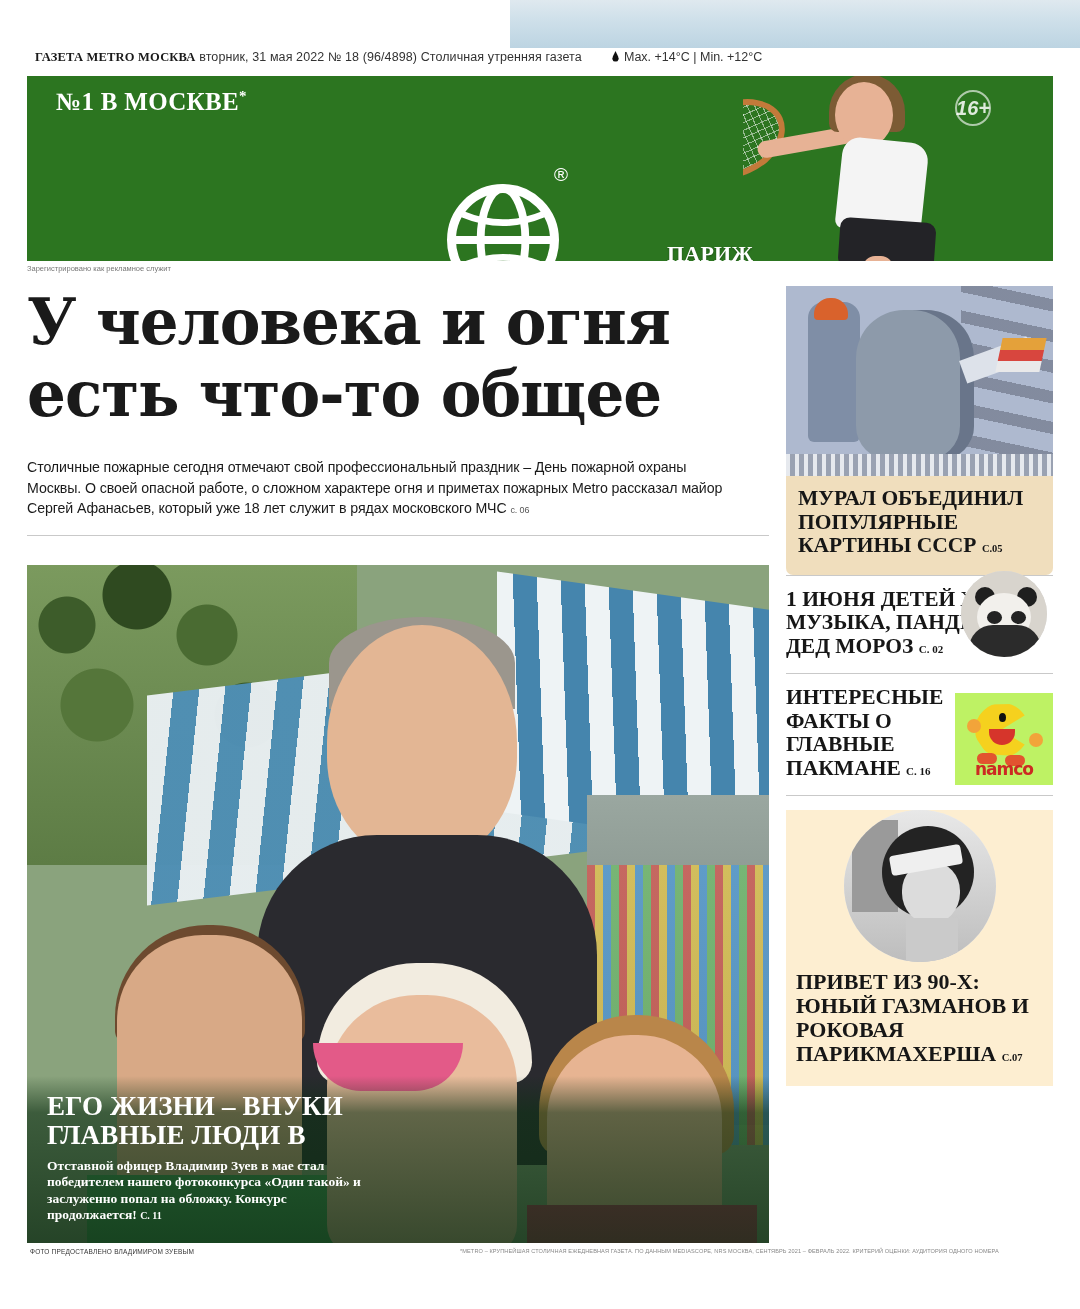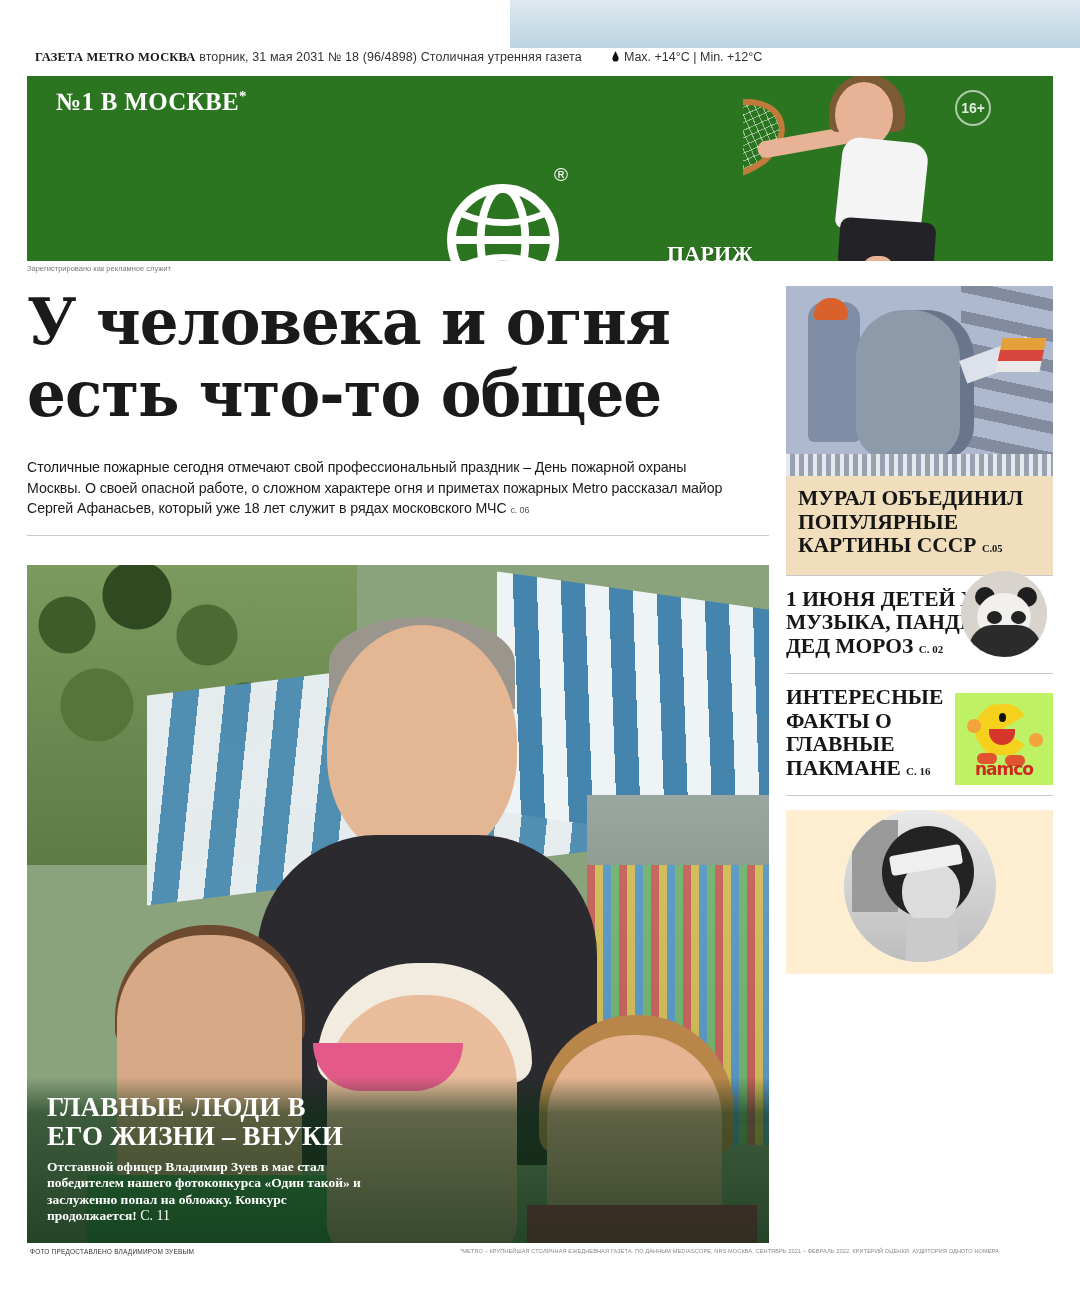--- a/index.html
+++ b/index.html
@@ -56,21 +56,21 @@
   }
   .globe{
     position:absolute; left:420px; top:108px; width:112px; height:112px;
   }
   .regmark{
     position:absolute; left:527px; top:88px; color:#fff; font-size:19px;
   }
   .badge16{
     position:absolute; right:62px; top:14px; width:36px; height:36px; border-radius:50%;
     border:2px solid rgba(255,255,255,.62); color:rgba(255,255,255,.85);
-    font-size:14px; font-weight:bold; display:flex; align-items:center; justify-content:center;
+    font-size:20px; font-weight:bold; display:flex; align-items:center; justify-content:center;font-style:italic;
   }
   .teaser-tennis{
     position:absolute; left:640px; top:166px; color:#fff;
     font-family:"Liberation Serif", serif; font-weight:bold; font-size:22px;
     line-height:23.5px; letter-spacing:.2px; text-shadow:0 1px 2px rgba(0,0,0,.35);
   }
   .regnote{
     position:absolute; left:27px; top:264px; font-size:7.5px; color:#777;
   }
 
@@ -98,27 +98,27 @@
     background:linear-gradient(180deg, rgba(10,40,15,0) 0%, rgba(13,48,20,.62) 22%, rgba(12,44,18,.80) 100%);
   }
   .cap-title{
     color:#fff; font-family:"Liberation Serif", serif; font-weight:bold;
     font-size:27px; line-height:29px; letter-spacing:.2px;
   }
   .cap-body{
     margin-top:8px; color:#fff; font-family:"Liberation Serif", serif; font-weight:bold;
     font-size:13.5px; line-height:16.6px; max-width:330px;
   }
-  .cap-body .pg{ font-weight:normal; font-size:14px; }
+  .cap-body .pg{ font-weight:bold; font-size:10px; }
 
   
   .rail{ position:absolute; left:786px; top:286px; width:267px; }
   .rail-divider{ width:100%; height:1px; background:#c9c9c9; }
 
-  .mural-card{ width:267px; background:#f0debd; }
+  .mural-card{ width:267px; background:#f0debd;border-radius:7px; }
   .mural-img{ width:267px; height:190px; overflow:hidden; background:#b9c3d6; position:relative; }
   .mural-text{
     padding:11px 12px 14px 12px; font-family:"Liberation Serif", serif; font-weight:bold;
     font-size:21.5px; line-height:23.5px; color:#161616;
   }
   .mural-text .pg{ font-size:10.5px; }
 
   .rail-item{ position:relative; padding:12px 0 12px 0; }
   .rail-title{
     font-family:"Liberation Serif", serif; font-weight:bold; font-size:21.5px;
@@ -354,21 +354,21 @@
 </style>
 </head>
 <body>
 
 <div class="page">
 
   <div class="topbar">
     <div class="topbar-photo-strip"></div>
     <div class="masthead-line">
       <span class="b">ГАЗЕТА METRO МОСКВА</span>
-      <span class="n">вторник, 31 мая 2031  № 18 (96/4898)  Столичная утренняя газета</span>
+      <span class="n">вторник, 31 мая 2022  № 18 (96/4898)  Столичная утренняя газета</span>
     </div>
     <div class="weather">
       <span class="drop"></span><span>Max. +14°C | Min. +12°C</span>
     </div>
   </div>
 
   <div class="mast">
 
     <div class="mast-tennis">
       <div class="tennis-bg"></div>
@@ -431,22 +431,22 @@
     <div class="kid1-shirt"></div>
     <div class="kid3-hair"></div>
     <div class="kid3"></div>
     <div class="kid3-shirt"></div>
     <div class="kid2-hat"></div>
     <div class="kid2"></div>
     <div class="kid2-hat-brim"></div>
 
     <div class="photo-caption">
       <div class="cap-title">
+        <div>ЕГО ЖИЗНИ – ВНУКИ</div>
         <div>ГЛАВНЫЕ ЛЮДИ В</div>
-        <div>ЕГО ЖИЗНИ – ВНУКИ</div>
       </div>
       <div class="cap-body">
         <span>Отставной офицер Владимир Зуев в мае стал победителем нашего фотоконкурса «Один такой» и заслуженно попал на обложку. Конкурс продолжается!</span>
         <span class="pg">С. 11</span>
       </div>
     </div>
   </div>
 
   <div class="rail">
 
@@ -508,20 +508,24 @@
 
     <div class="nineties-card">
       <div class="nineties-img">
         <div class="n90-sky"></div>
         <div class="n90-bld"></div>
         <div class="n90-hair"></div>
         <div class="n90-face"></div>
         <div class="n90-band"></div>
         <div class="n90-neck"></div>
       </div>
+      <div class="nineties-text">
+        <span>ПРИВЕТ ИЗ 90-Х: ЮНЫЙ ГАЗМАНОВ И РОКОВАЯ ПАРИКМАХЕРША</span>
+        <span class="pg">С.07</span>
+      </div>
     </div>
 
   </div>
 
   <div class="foot-left">ФОТО ПРЕДОСТАВЛЕНО ВЛАДИМИРОМ ЗУЕВЫМ</div>
   <div class="foot-right">*METRO – КРУПНЕЙШАЯ СТОЛИЧНАЯ ЕЖЕДНЕВНАЯ ГАЗЕТА. ПО ДАННЫМ MEDIASCOPE, NRS МОСКВА, СЕНТЯБРЬ 2021 – ФЕВРАЛЬ 2022. КРИТЕРИЙ ОЦЕНКИ: АУДИТОРИЯ ОДНОГО НОМЕРА</div>
 
 </div>
 
 </body></html>

